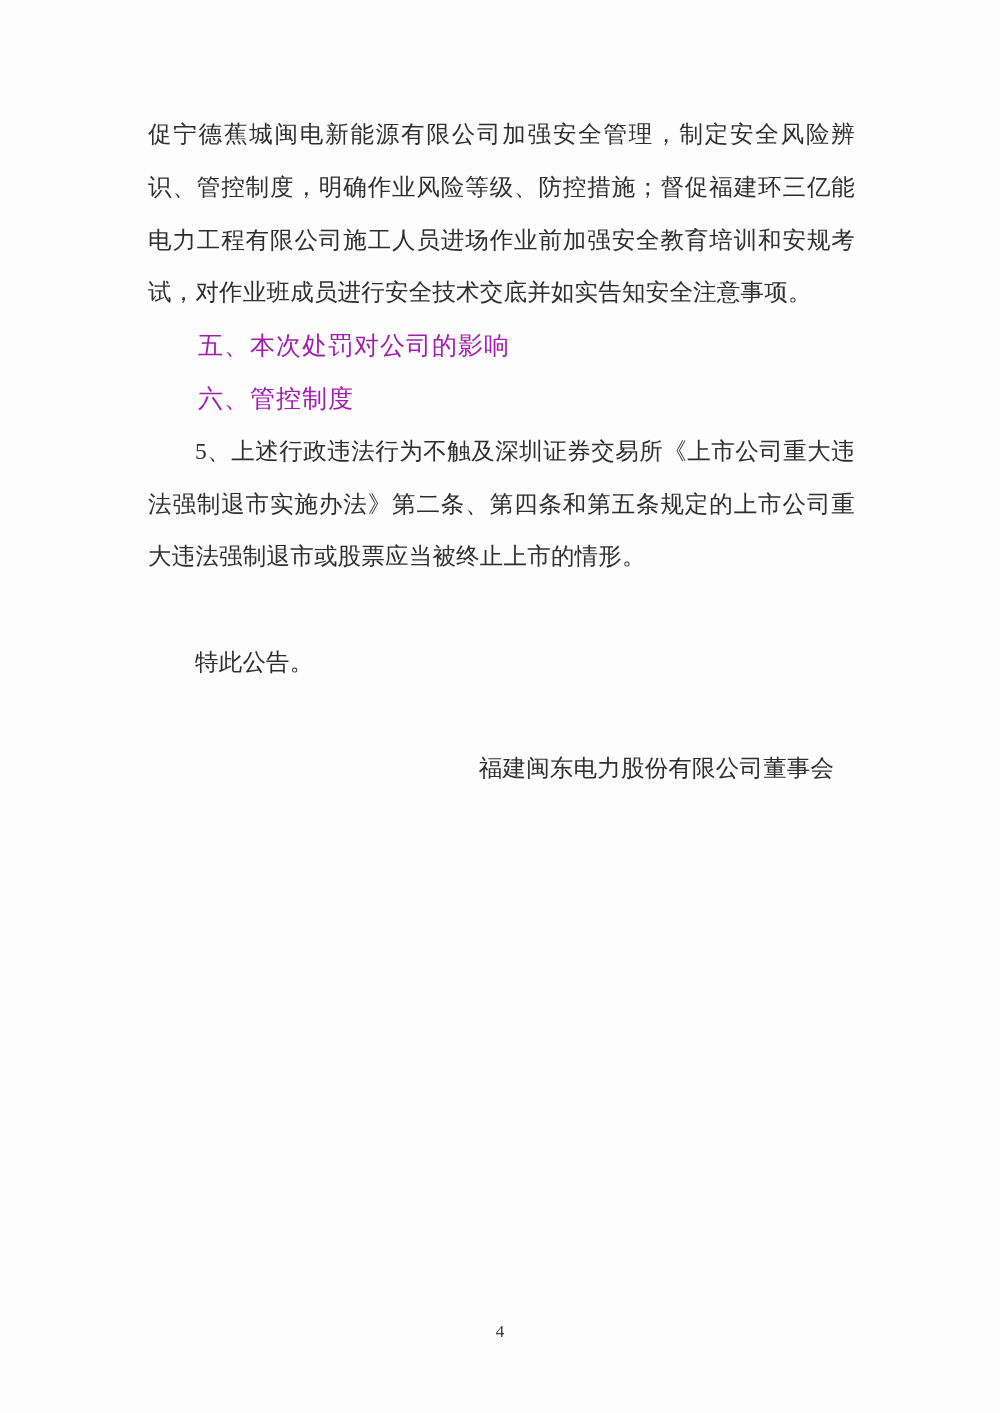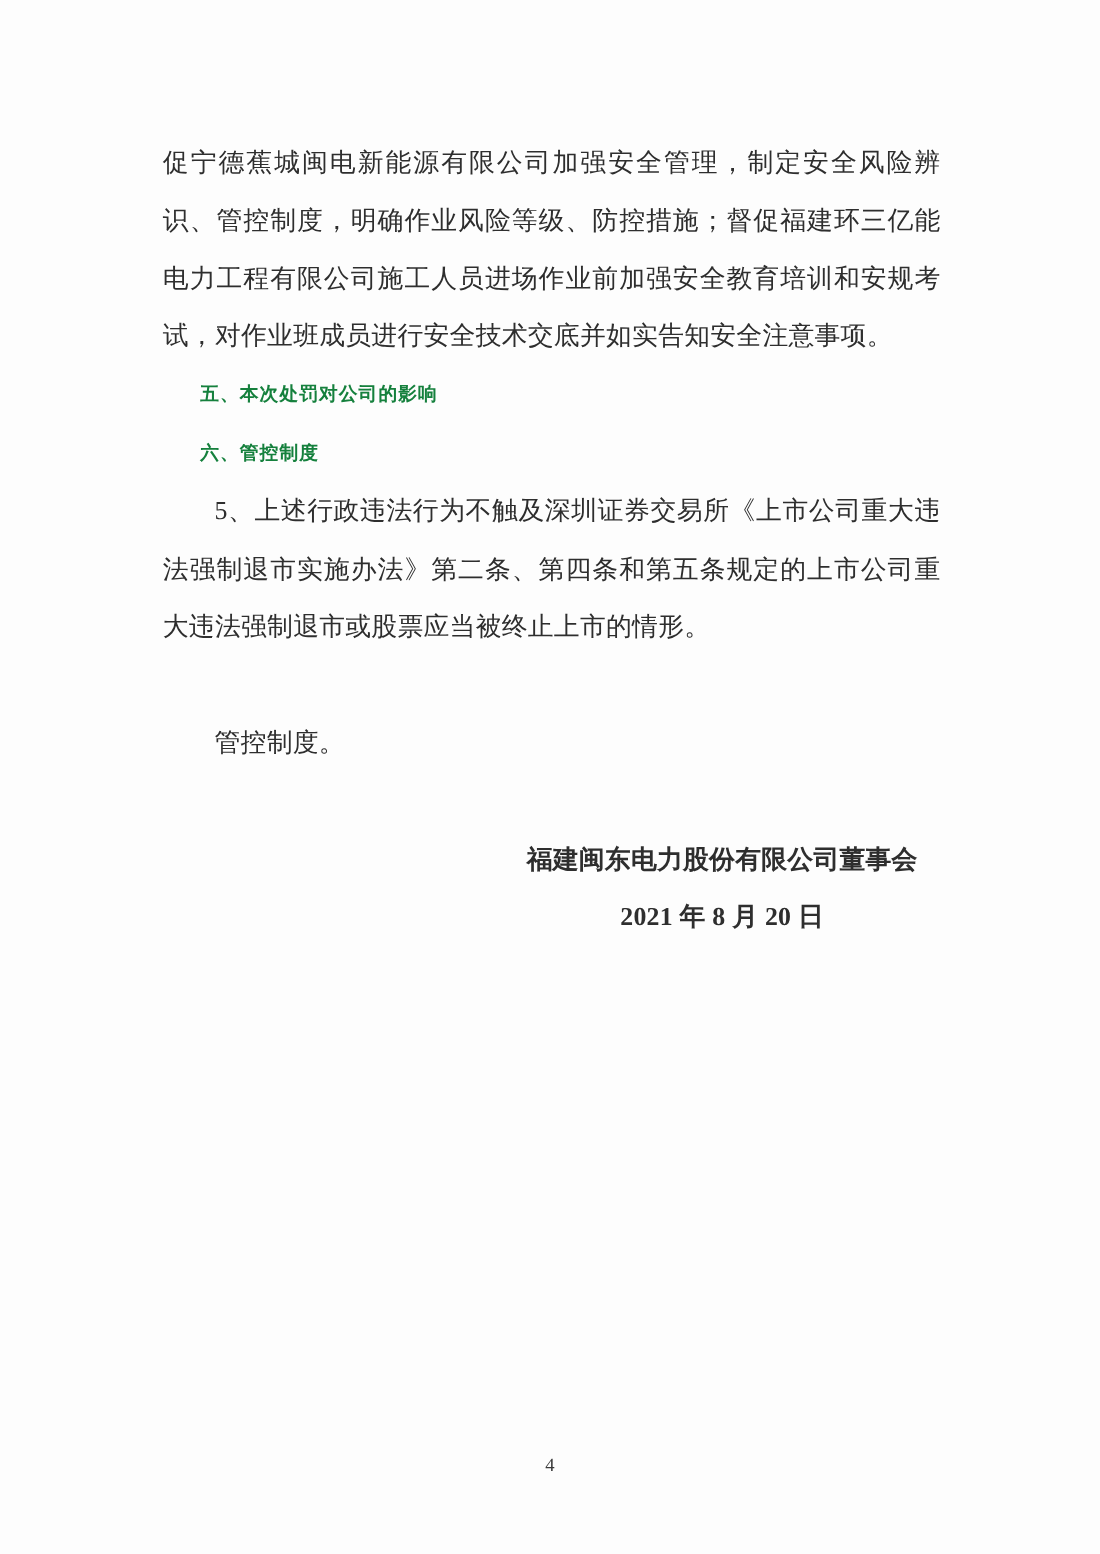--- a/index.html
+++ b/index.html
@@ -13,53 +13,52 @@
     height: 1413px;
     margin: 0 auto;
     background: #fdfdfd;
     overflow: hidden;
     color: #2e2e2e;
     font-family: "Liberation Serif", "DejaVu Serif", serif;
   }
   .content {
     position: absolute;
     left: 148px;
-    top: 122px;
+    top: 108px;
     width: 707px;
     font-size: 23.5px;
     line-height: 52.8px;
     text-align: justify;
     letter-spacing: 0.2px;
   }
   .para {
     margin: 0;
     text-indent: 2em;
   }
   .para.no-indent {
     text-indent: 0;
   }
   .heading {
     margin: 0;
-    font-size: 17px;
+    font-size: 25px;
     line-height: 52.8px;
-    font-weight: 700;
+    font-weight: 400;
     text-indent: 2em;
     font-family: "Liberation Sans", "DejaVu Sans", sans-serif;
     letter-spacing: 1px;
-    color: #15803d;
+    color: #a21caf;
   }
   .closing {
     margin-top: 52.8px;
   }
   .signature {
     margin-top: 52.8px;
     margin-left: 310px;
     width: 397px;
     text-align: center;
-    font-weight: bold;
   }
   .signature p {
     margin: 0;
     text-indent: 0;
     text-align: center;
   }
   .page-footer {
     position: absolute;
     left: 0;
     right: 0;
@@ -82,25 +81,24 @@
     <p class="para no-indent">促宁德蕉城闽电新能源有限公司加强安全管理，制定安全风险辨识、管控制度，明确作业风险等级、防控措施；督促福建环三亿能电力工程有限公司施工人员进场作业前加强安全教育培训和安规考试，对作业班成员进行安全技术交底并如实告知安全注意事项。</p>
 
     <h2 class="heading">五、本次处罚对公司的影响</h2>
 
 
     <h2 class="heading">六、管控制度</h2>
 
     <p class="para">5、上述行政违法行为不触及深圳证券交易所《上市公司重大违法强制退市实施办法》第二条、第四条和第五条规定的上市公司重大违法强制退市或股票应当被终止上市的情形。</p>
 
 
-    <p class="para closing">管控制度。</p>
+    <p class="para closing">特此公告。</p>
 
     <div class="signature">
       <p>福建闽东电力股份有限公司董事会</p>
-      <p>2021 年 8 月 20 日</p>
     </div>
 
   </main>
 
   <footer class="page-footer">
     <span class="page-number">4</span>
   </footer>
 
 </div>
 

